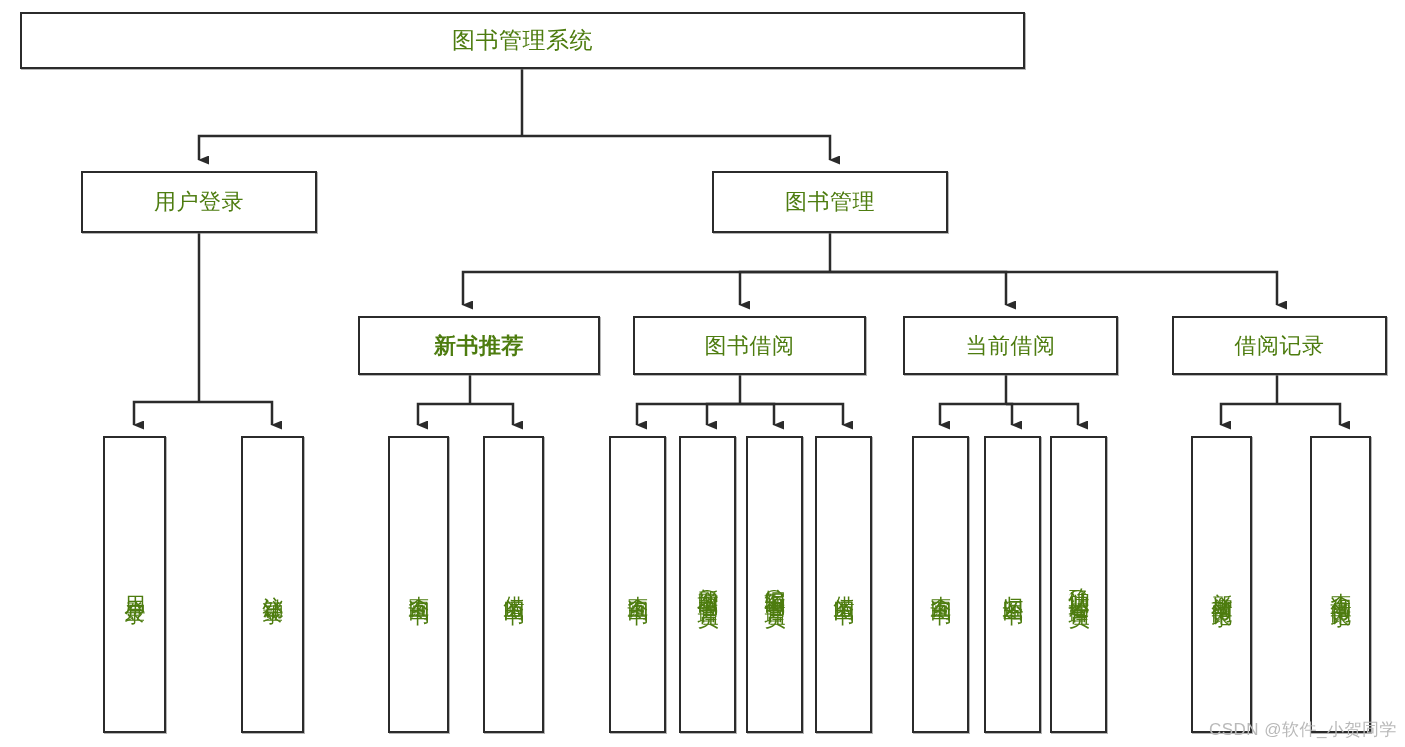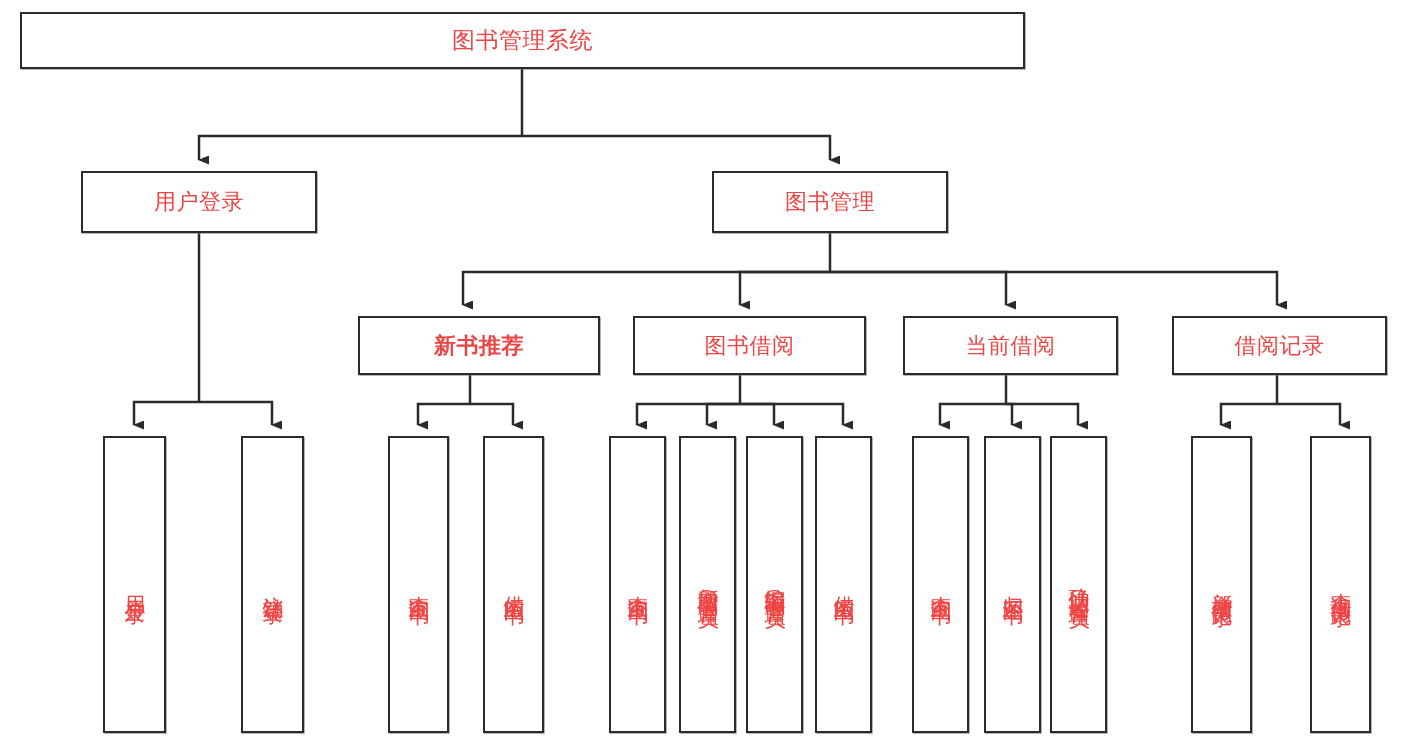--- a/index.html
+++ b/index.html
@@ -28,21 +28,21 @@
     box-sizing: border-box;
     background: #ffffff;
     border: 2px solid #2b2b2b;
     box-shadow: 1px 1px 0 0 rgba(120,120,120,0.55);
     display: flex;
     align-items: center;
     justify-content: center;
     z-index: 2;
   }
   .node .label {
-    color: #ef4444;
+    color: #4d7c0f;
     letter-spacing: 0.5px;
     white-space: nowrap;
   }
   
   .node.h .label {
     font-size: 22px;
     line-height: 1;
   }
   .node.root .label {
     font-size: 23px;
@@ -171,13 +171,14 @@
         <span class="label">确认归还（管理员）</span>
       </div>
       <div class="node v" style="left: 1191px; top: 436px; width: 61px; height: 297px;">
         <span class="label">新增借阅记录</span>
       </div>
       <div class="node v" style="left: 1310px; top: 436px; width: 61px; height: 297px;">
         <span class="label">查询借阅记录</span>
       </div>
     </div>
 
+  <div id="watermark">CSDN @软件_小贺同学</div>
 </div>
 
 </body></html>

